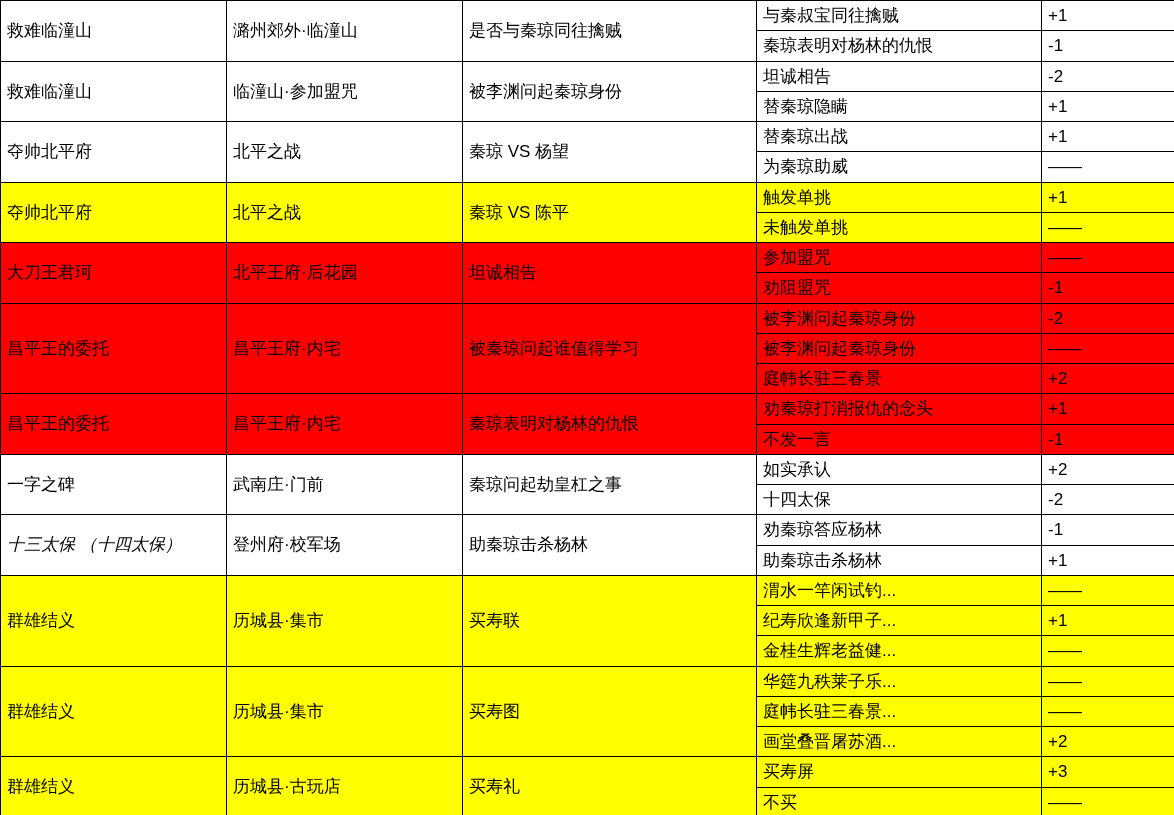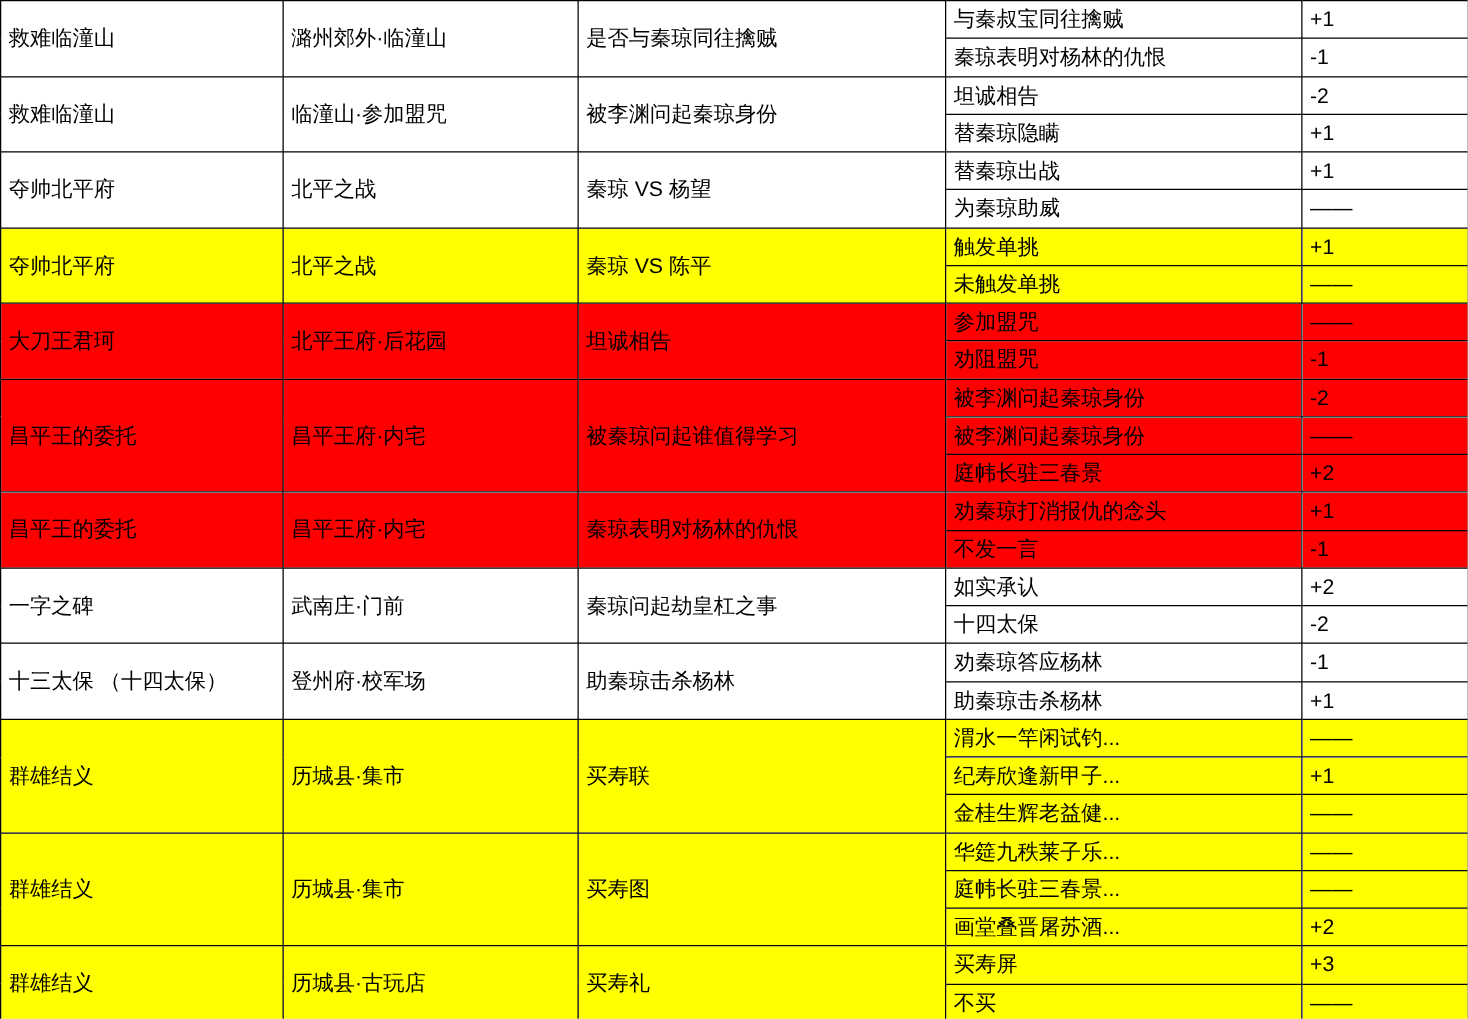--- a/index.html
+++ b/index.html
@@ -46,20 +46,21 @@
     font-size: 17px;
   }
   
   .bg-white  { background: #ffffff; }
   .bg-yellow { background: #ffff00; }
   .bg-red    { background: #ff0000; }
 
   .multiline {
     white-space: pre-line;
     line-height: 1.3;
+    font-style: italic;
   }
 </style>
 </head>
 <body>
 
 <table class="affinity-table">
   <colgroup>
     <col class="c-quest">
     <col class="c-place">
     <col class="c-event">

